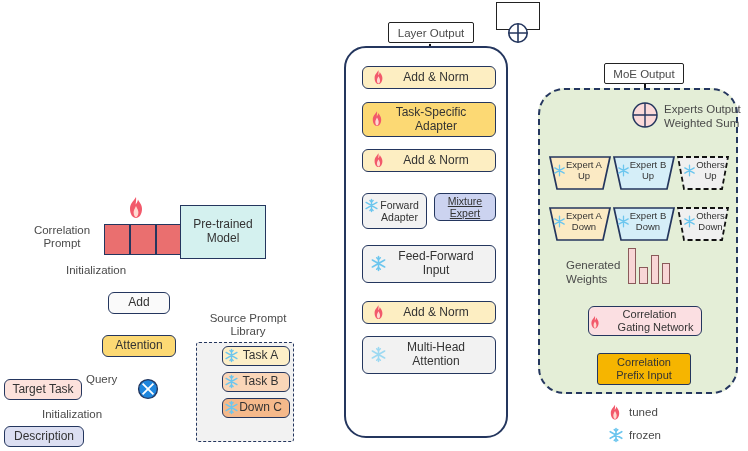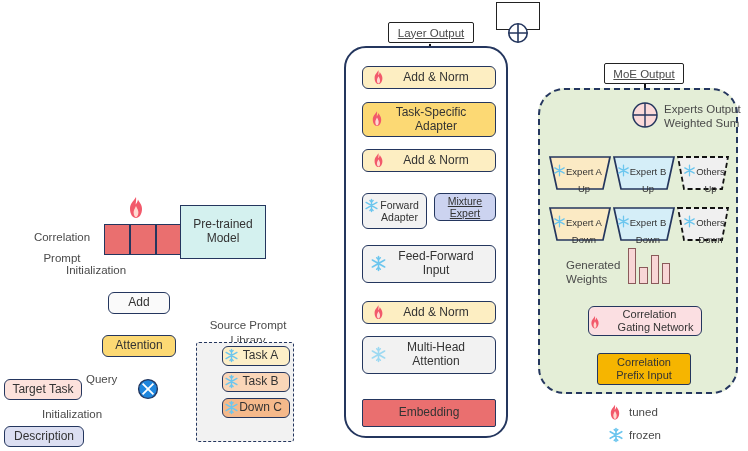--- a/index.html
+++ b/index.html
@@ -1,23 +1,23 @@
 <!DOCTYPE html>
 <html><head>
 <meta charset="utf-8">
 <style>
   html,body{margin:0;padding:0;background:#ffffff;}
   body{font-family:"Liberation Sans", sans-serif;}
   #canvas{position:relative;width:748px;height:451px;background:#ffffff;overflow:hidden;}
   .abs{position:absolute;box-sizing:border-box;}
-  .ctr{display:flex;align-items:center;justify-content:space-between;text-align:center;margin-top:7px;}
+  .ctr{display:flex;align-items:center;justify-content:flex-start;text-align:center;}
   .lbl{color:#4a4a4a;font-size:11.5px;line-height:1.15;}
   .nodebox{border:1.6px solid #24365e;border-radius:6px;display:flex;align-items:center;justify-content:center;text-align:center;font-size:12px;color:#333;line-height:1.15;}
   svg{display:block;}
-  .outline-lbl{background:#fff;border:1.4px solid #222;border-radius:2px;color:#4a4a4a;font-size:11.5px;display:flex;align-items:center;justify-content:center;text-decoration:underline;}
+  .outline-lbl{background:#fff;border:1.4px solid #222;border-radius:2px;color:#4a4a4a;font-size:11.5px;display:flex;align-items:center;justify-content:center;}
 </style>
 </head>
 <body>
 
 <div id="canvas">
 
   <svg class="abs" style="left:0;top:0;width:748px;height:451px;pointer-events:none;">
     <defs>
       <marker id="ah" markerWidth="7" markerHeight="7" refX="5.4" refY="2.6" orient="auto">
         <path d="M0,0 L5.6,2.6 L0,5.2 z" fill="#111"></path>
@@ -270,23 +270,20 @@
   </div>
   <div class="abs" style="left:370px;top:346px;">
     <svg width="17" height="17" viewBox="0 0 16 16">
         <g stroke="#9dd9f2" stroke-width="1.5" stroke-linecap="round">
       <path d="M8 1.5V14.5M2.2 4.7L13.8 11.3M13.8 4.7L2.2 11.3"></path>
       <path d="M8 4.2L6.3 2.6M8 4.2L9.7 2.6M8 11.8L6.3 13.4M8 11.8L9.7 13.4"></path>
         </g>
       </svg>
   </div>
 
-  <div class="abs nodebox" style="left:362px;top:399px;width:134px;height:28px;background:#ea6f6f;border-radius:2px;">
-    <span>Embedding</span>
-  </div>
 
   <div class="abs outline-lbl" style="left:604px;top:63px;width:80px;height:21px;">MoE Output</div>
 
   <div class="abs" style="left:538px;top:88px;width:200px;height:306px;background:#e4eed7;border:2px dashed #24365e;border-radius:26px;"></div>
 
   <div class="abs" style="left:631px;top:101px;">
     <svg width="28" height="28" viewBox="0 0 28 28">
       <circle cx="14" cy="14" r="12" fill="#fbdada" stroke="#24365e" stroke-width="1.5"></circle>
       <path d="M14 2 V26 M2 14 H26" stroke="#24365e" stroke-width="1.4"></path>
     </svg>

